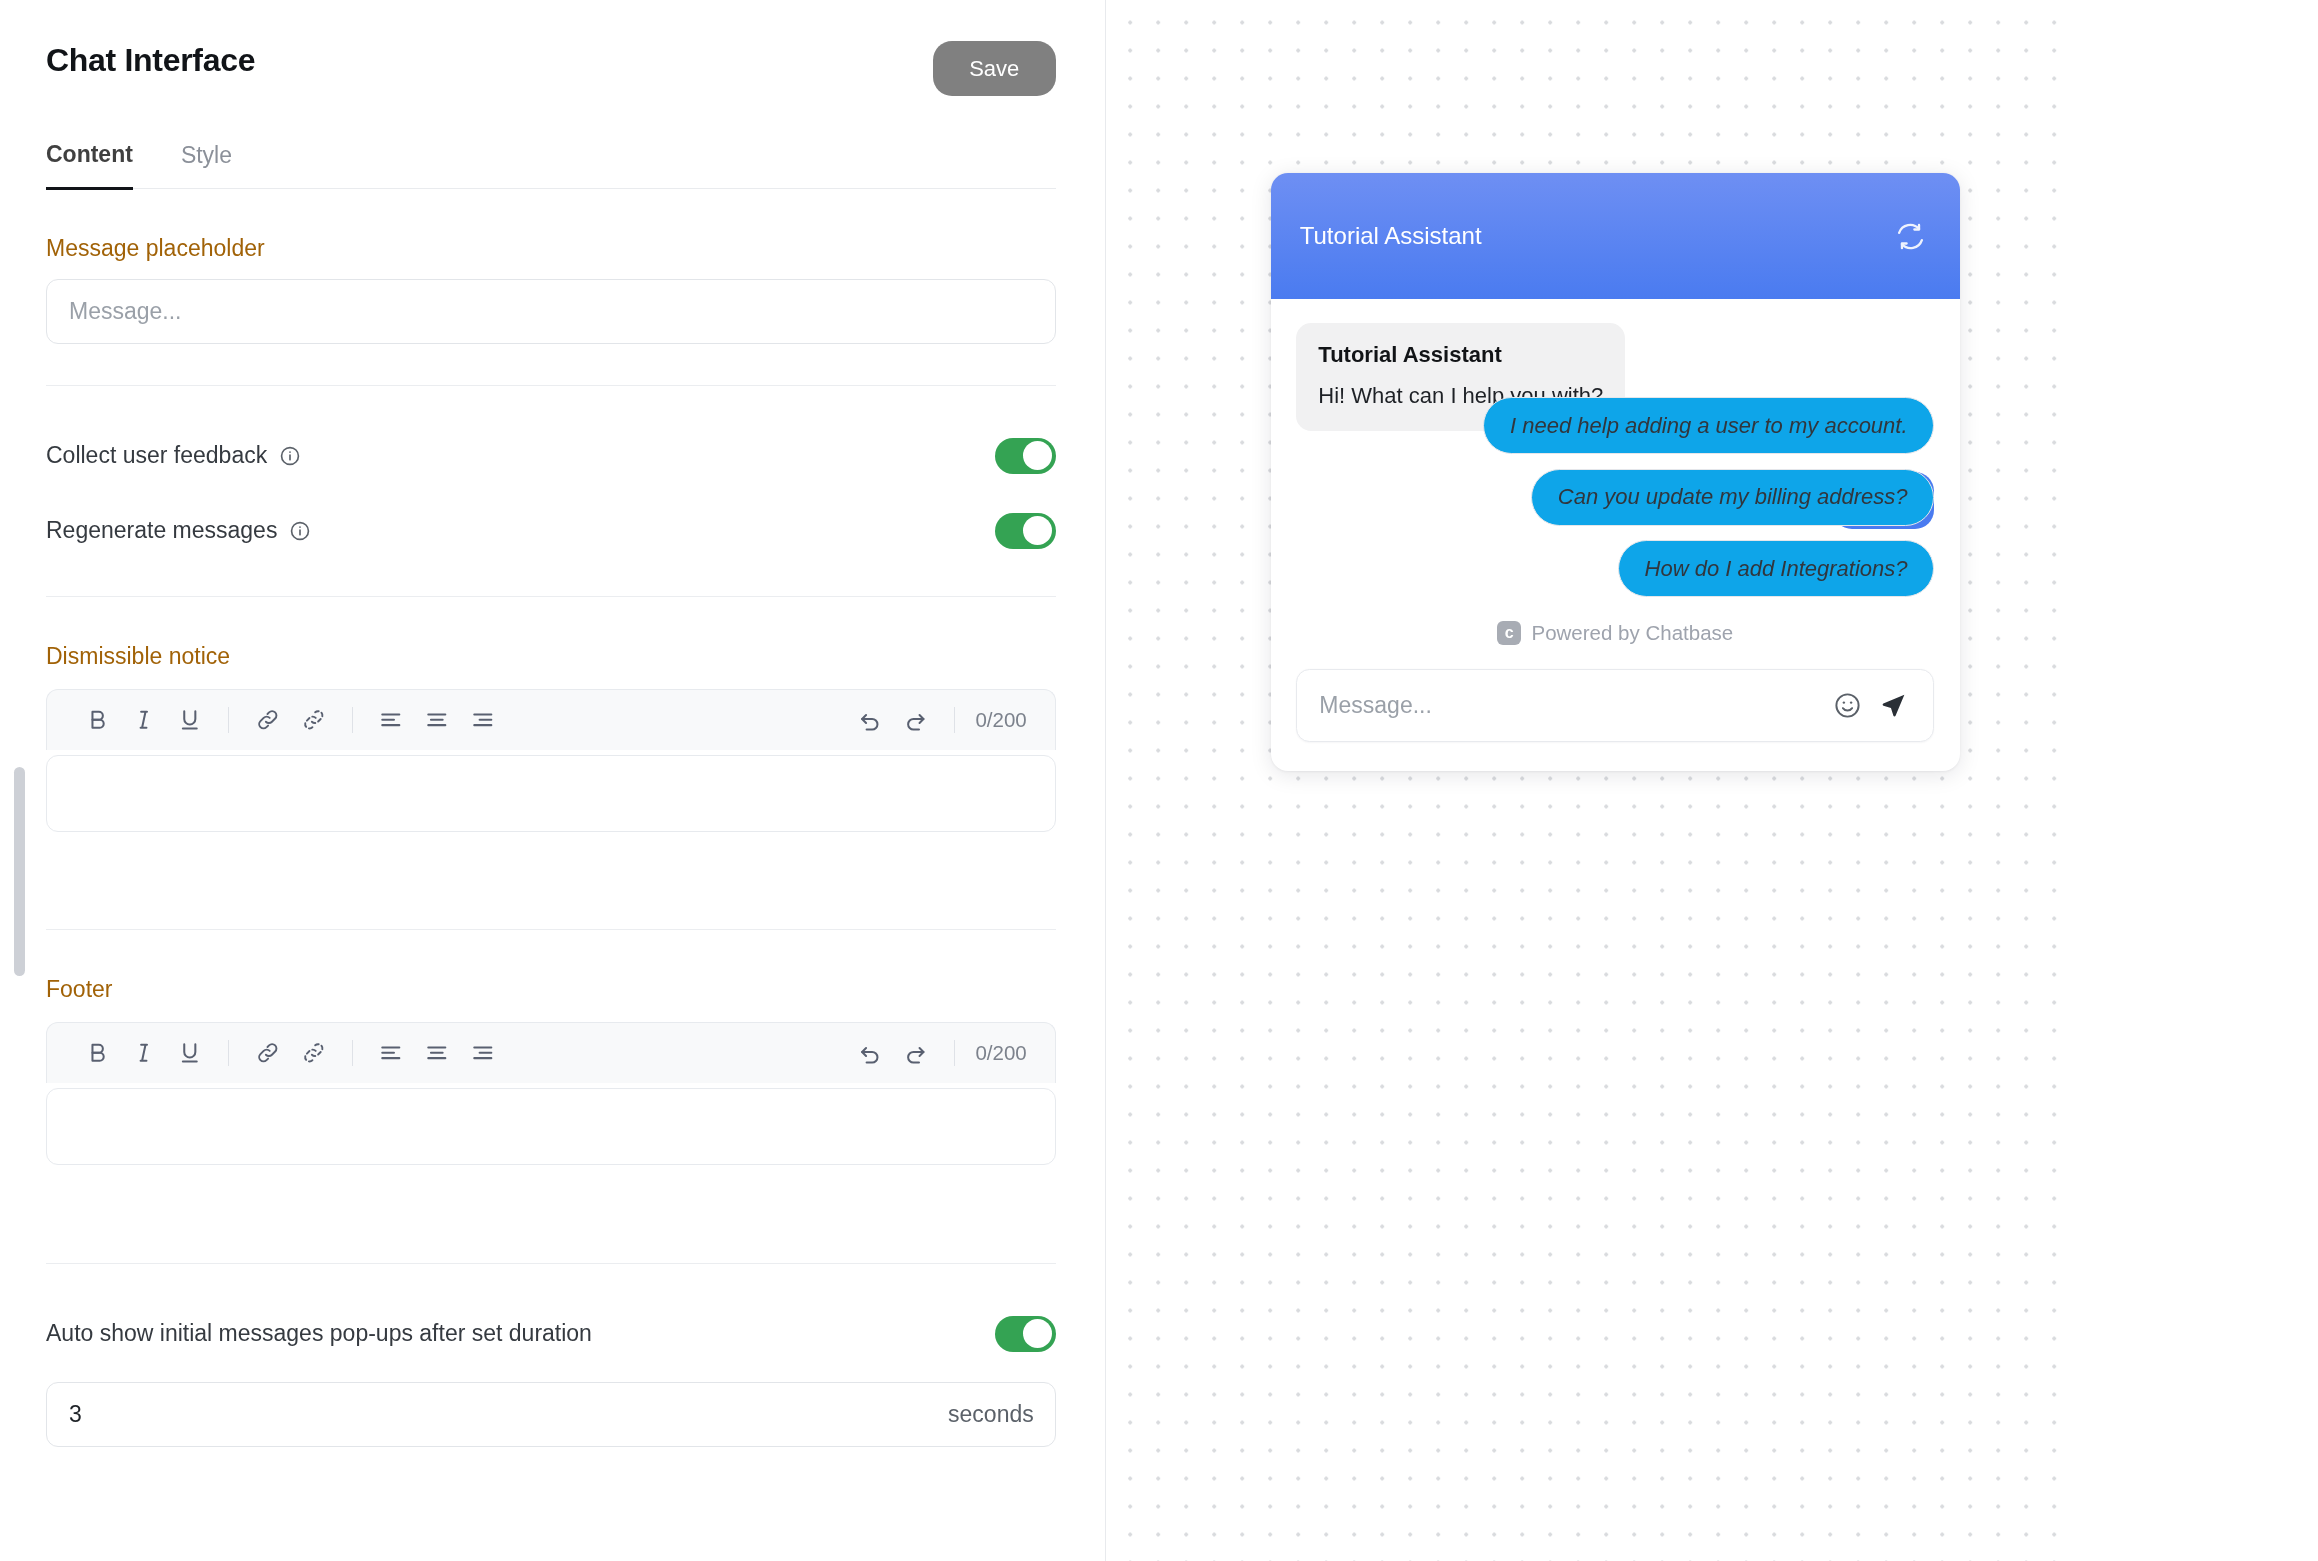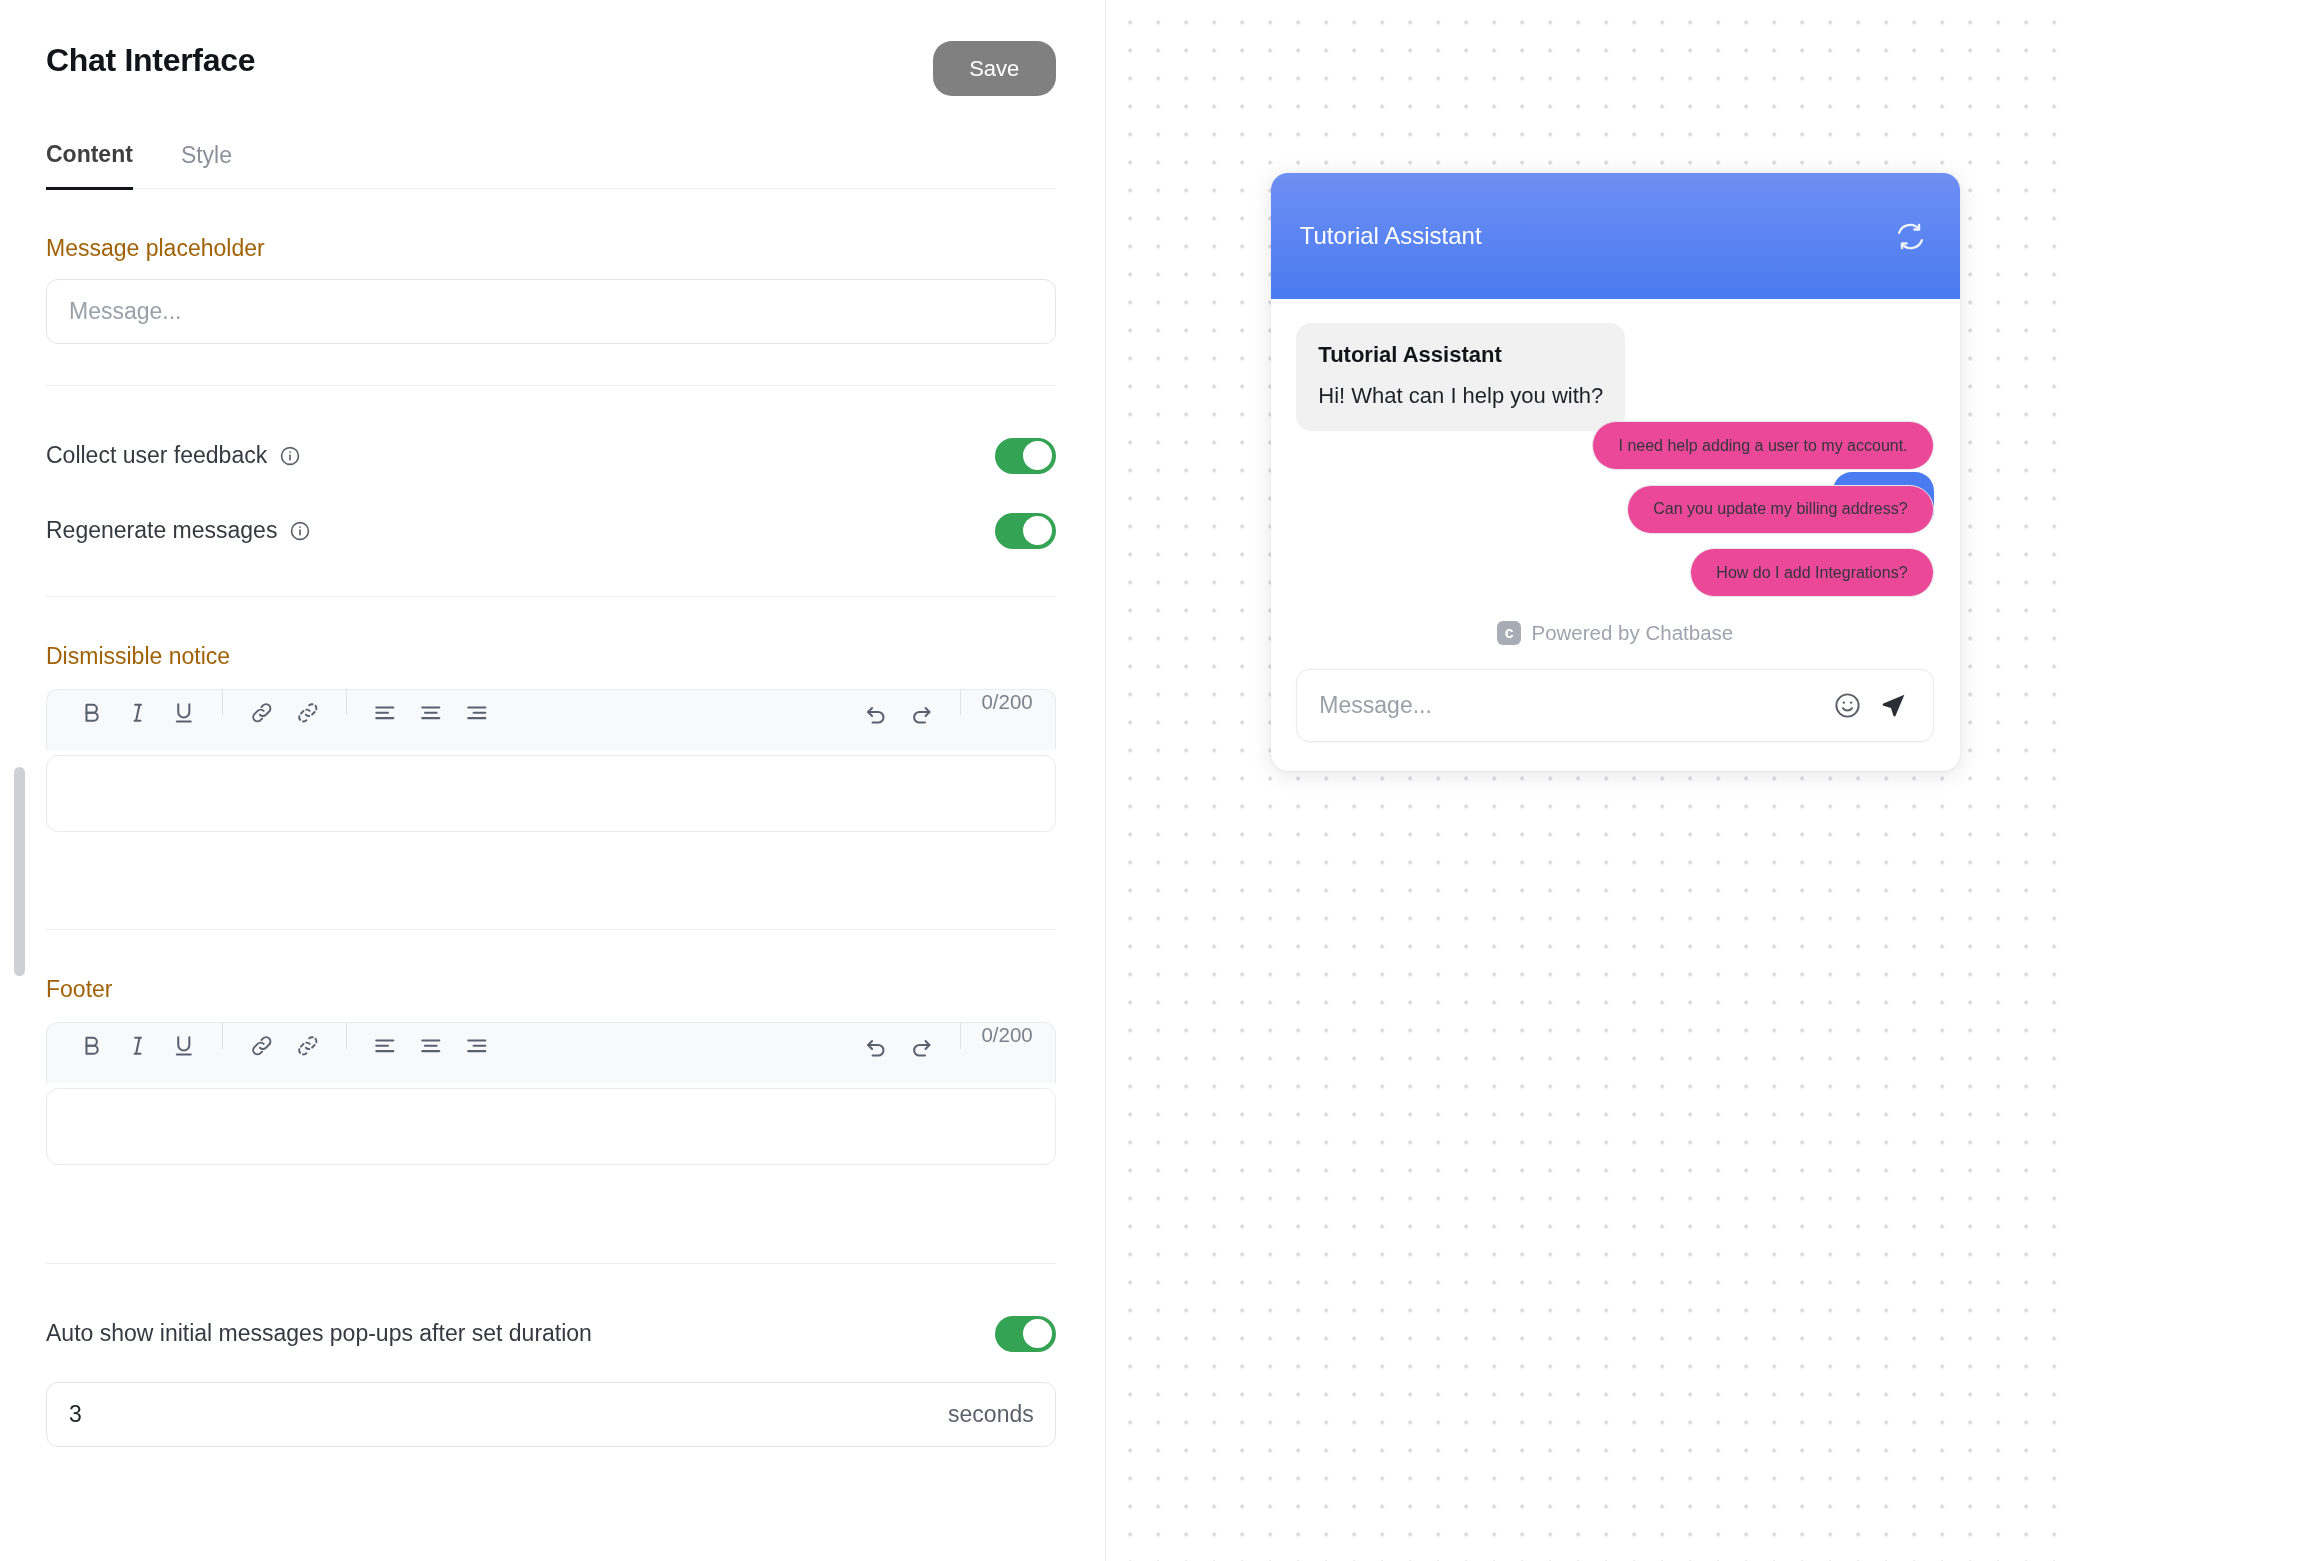--- a/index.html
+++ b/index.html
@@ -175,26 +175,27 @@
     height: 29px;
     background: #fff;
     border-radius: 50%;
   }
 
   
   .editor-wrap { margin-top: 19px; }
 
   .editor-toolbar {
     display: flex;
+    align-items: center;
     height: 61px;
     background: #f8f9fa;
     border: 0.9px solid #e7eaee;
     border-bottom: none;
     border-radius: 12px 12px 0 0;
-    padding: 0 22px;
+    padding: 0 28px;
   }
   .tb-btn {
     width: 46px;
     height: 46px;
     display: flex;
     align-items: center;
     justify-content: center;
     border: none;
     background: none;
     cursor: pointer;
@@ -347,28 +348,29 @@
     left: 25.6px;
     right: 25.6px;
     bottom: 72px;
     display: flex;
     flex-direction: column;
     align-items: flex-end;
     gap: 14.5px;
   }
   .chip {
     border: 0.9px solid #e4e6ea;
-    background: #ec4899;
+    background: #0ea5e9;
     border-radius: 852px;
     padding: 14.5px 25.6px;
-    font-size: 16px;
+    font-size: 22px;
     color: #31363d;
     cursor: pointer;
     font-family: "Liberation Sans", sans-serif;
     white-space: nowrap;
+    font-style: italic;
   }
 
   .powered {
     position: absolute;
     left: 0;
     right: 0;
     bottom: 24px;
     display: flex;
     align-items: center;
     justify-content: center;

